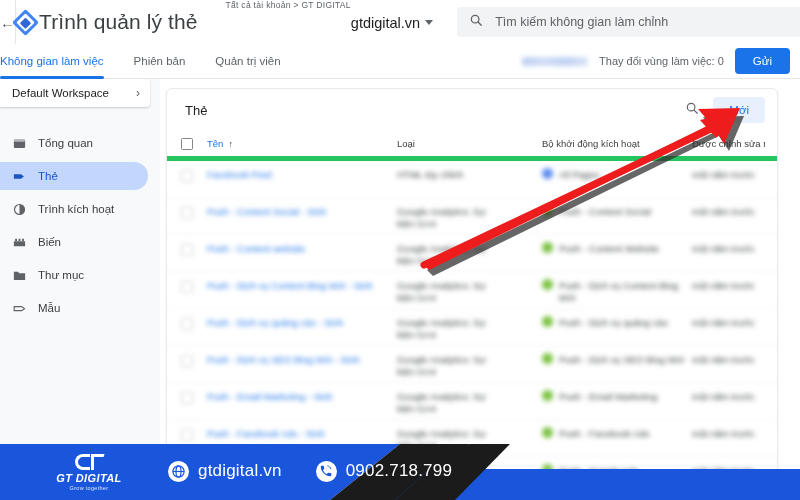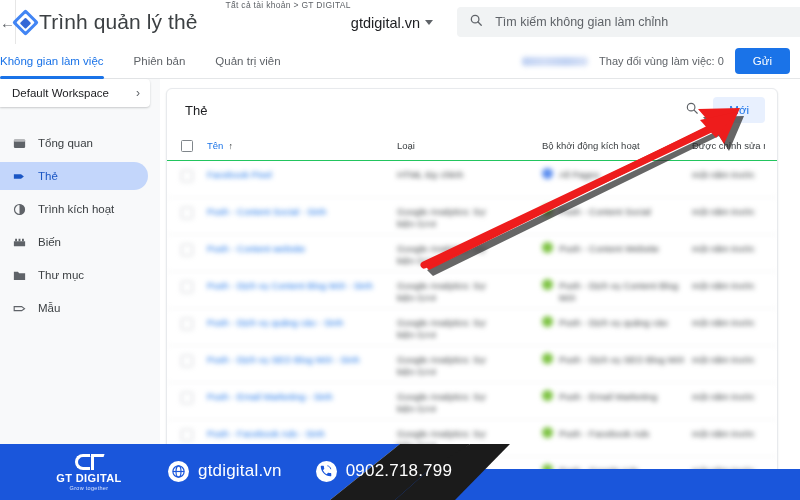--- a/index.html
+++ b/index.html
@@ -128,21 +128,21 @@
   }
   .card-head { height: 42px; display: flex; align-items: center; padding: 0 12px 0 18px; }
   .card-title { font-size: 13px; color: #202124; }
   .card-head-right { margin-left: auto; display: flex; align-items: center; gap: 14px; }
   .btn-new {
     height: 26px; padding: 0 16px; border-radius: 4px; background: #e8f0fe;
     color: #1a73e8; font-size: 11.5px; display: flex; align-items: center;
   }
   .thead {
     display: flex; align-items: center; height: 30px; padding: 0 12px 0 14px;
-    border-bottom: 1px solid #22c55e;
+    border-bottom: 5px solid #22c55e;
   }
   .chk {
     width: 12px; height: 12px; border: 1.6px solid #80868b; border-radius: 1.5px;
     flex: 0 0 auto; margin-right: 14px;
   }
   .th { font-size: 9.5px; color: #5f6368; }
   .th.c-name { width: 190px; display: flex; align-items: center; gap: 5px; }
   .th.c-type { width: 105px; }
   .th.c-trig { width: 190px; }
   .th.c-mod { flex: 1; white-space: nowrap; overflow: hidden; }
@@ -178,21 +178,21 @@
   .gt-mark { display: flex; align-items: flex-end; gap: 1px; height: 18px; }
   .gt-c {
     width: 15px; height: 16px; border: 3.4px solid #fff; border-right: none;
     border-radius: 8px 0 0 8px;
   }
   .gt-r {
     width: 13px; height: 16px; position: relative;
   }
   .gt-r:before { content:""; position: absolute; left: 0; top: 0; width: 3.4px; height: 16px; background: #fff; }
   .gt-r:after { content:""; position: absolute; left: 0; top: 0; width: 13px; height: 3.4px; background: #fff; transform: skewX(-18deg); }
-  .gt-name { font-size: 11px; font-weight: bold; color: #fff; letter-spacing: .4px; margin-top: 2px; }
+  .gt-name { font-size: 11px; font-weight: bold; color: #fff; letter-spacing: .4px; margin-top: 2px; font-style: italic; }
   .gt-tag { font-size: 5.5px; color: #dbe5fb; letter-spacing: .3px; margin-top: 1px; }
 
   .b-item { display: flex; align-items: center; gap: 9px; margin-left: 34px; }
   .b-circle {
     width: 21px; height: 21px; border-radius: 50%; background: #fff;
     display: flex; align-items: center; justify-content: center; flex: 0 0 auto;
   }
   .b-text { font-size: 17px; color: #fff; letter-spacing: .2px; white-space: nowrap; }
 </style>
 </head>

